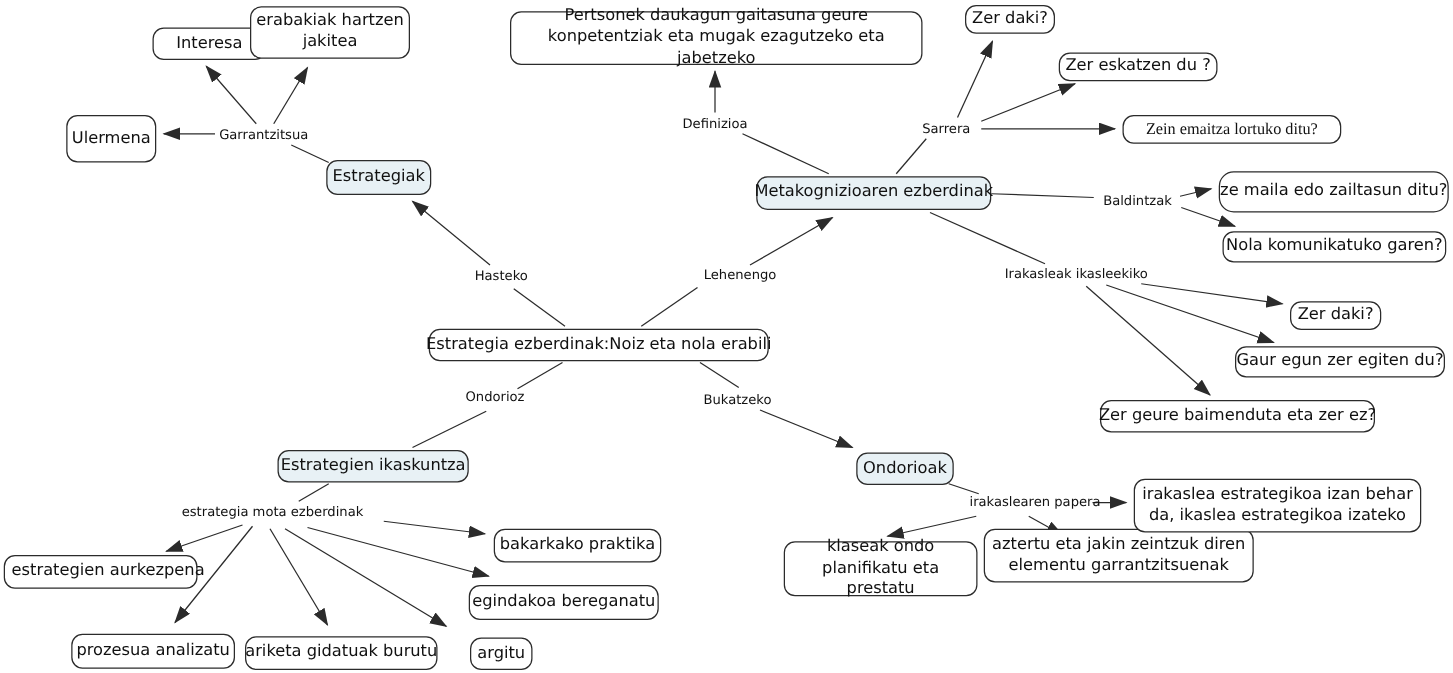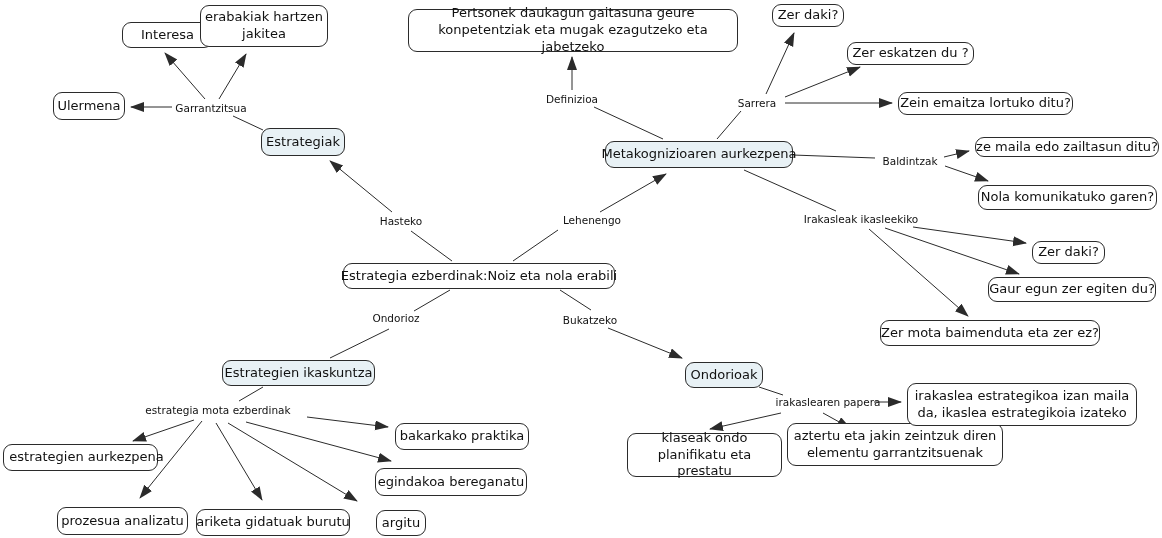--- a/index.html
+++ b/index.html
@@ -95,55 +95,55 @@
         <line x1="823" y1="413" x2="850" y2="428" marker-end="url(#arrowhead)"></line>
       </g>
   </svg>
   <div id="nodes-layer">
       <div class="node" style="left: 122px; top: 22px; width: 91px; height: 26px;">
         <span>Interesa</span>
       </div>
       <div class="node wrap" style="left: 200px; top: 5px; width: 128px; height: 42px;">
         <span>erabakiak hartzen jakitea</span>
       </div>
-      <div class="node" style="left: 53px; top: 92px; width: 72px; height: 28px;">
+      <div class="node" style="left: 53px; top: 92px; width: 72px; height: 38px;">
         <span>Ulermena</span>
       </div>
       <div class="node highlight" style="left: 261px; top: 128px; width: 84px; height: 28px;">
         <span>Estrategiak</span>
       </div>
       <div class="node wrap" style="left: 408px; top: 9px; width: 330px; height: 43px;">
         <span>Pertsonek daukagun gaitasuna geure konpetentziak eta mugak ezagutzeko eta jabetzeko</span>
       </div>
       <div class="node" style="left: 772px; top: 4px; width: 72px; height: 23px;">
         <span>Zer daki?</span>
       </div>
       <div class="node" style="left: 847px; top: 42px; width: 127px; height: 23px;">
         <span>Zer eskatzen du ?</span>
       </div>
-      <div class="node" style="left: 898px; top: 92px; width: 175px; height: 23px;">
+      <div class="node" style="left: 898px; top: 92px; width: 175px; height: 23px; font-family: Liberation Serif, serif;">
         <span>Zein emaitza lortuko ditu?</span>
       </div>
       <div class="node highlight" style="left: 605px; top: 141px; width: 188px; height: 27px;">
-        <span>Metakognizioaren aurkezpena</span>
+        <span>Metakognizioaren ezberdinak</span>
       </div>
-      <div class="node" style="left: 975px; top: 137px; width: 184px; height: 20px;">
+      <div class="node" style="left: 975px; top: 137px; width: 184px; height: 33px; border-radius: 12px;">
         <span>ze maila edo zailtasun ditu?</span>
       </div>
       <div class="node" style="left: 978px; top: 185px; width: 179px; height: 25px; text-align: right;">
         <span>Nola komunikatuko garen?</span>
       </div>
       <div class="node" style="left: 1032px; top: 241px; width: 73px; height: 23px;">
         <span>Zer daki?</span>
       </div>
       <div class="node" style="left: 988px; top: 277px; width: 168px; height: 25px;">
         <span>Gaur egun zer egiten du?</span>
       </div>
       <div class="node" style="left: 880px; top: 320px; width: 220px; height: 26px;">
-        <span>Zer mota baimenduta eta zer ez?</span>
+        <span>Zer geure baimenduta eta zer ez?</span>
       </div>
       <div class="node" style="left: 343px; top: 263px; width: 272px; height: 26px;">
         <span>Estrategia ezberdinak:Noiz eta nola erabili</span>
       </div>
       <div class="node highlight" style="left: 222px; top: 360px; width: 153px; height: 26px;">
         <span>Estrategien ikaskuntza</span>
       </div>
       <div class="node highlight" style="left: 685px; top: 362px; width: 78px; height: 26px;">
         <span>Ondorioak</span>
       </div>
@@ -165,21 +165,21 @@
       <div class="node" style="left: 375px; top: 468px; width: 152px; height: 28px;">
         <span>egindakoa bereganatu</span>
       </div>
       <div class="node wrap" style="left: 627px; top: 433px; width: 155px; height: 44px;">
         <span>klaseak ondo planifikatu eta prestatu</span>
       </div>
       <div class="node wrap" style="left: 787px; top: 423px; width: 216px; height: 43px;">
         <span>aztertu eta jakin zeintzuk diren elementu garrantzitsuenak</span>
       </div>
       <div class="node wrap" style="left: 907px; top: 383px; width: 230px; height: 43px;">
-        <span>irakaslea estrategikoa izan maila da, ikaslea estrategikoia izateko</span>
+        <span>irakaslea estrategikoa izan behar da, ikaslea estrategikoa izateko</span>
       </div>
     </div>
   <div id="phrases-layer">
       <div class="phrase" style="left: 211px; top: 108px;">Garrantzitsua</div>
       <div class="phrase" style="left: 572px; top: 99px;">Definizioa</div>
       <div class="phrase" style="left: 757px; top: 103px;">Sarrera</div>
       <div class="phrase" style="left: 910px; top: 161px;">Baldintzak</div>
       <div class="phrase" style="left: 861px; top: 219px;">Irakasleak ikasleekiko</div>
       <div class="phrase" style="left: 401px; top: 221px;">Hasteko</div>
       <div class="phrase" style="left: 592px; top: 220px; text-align: right;">Lehenengo</div>

